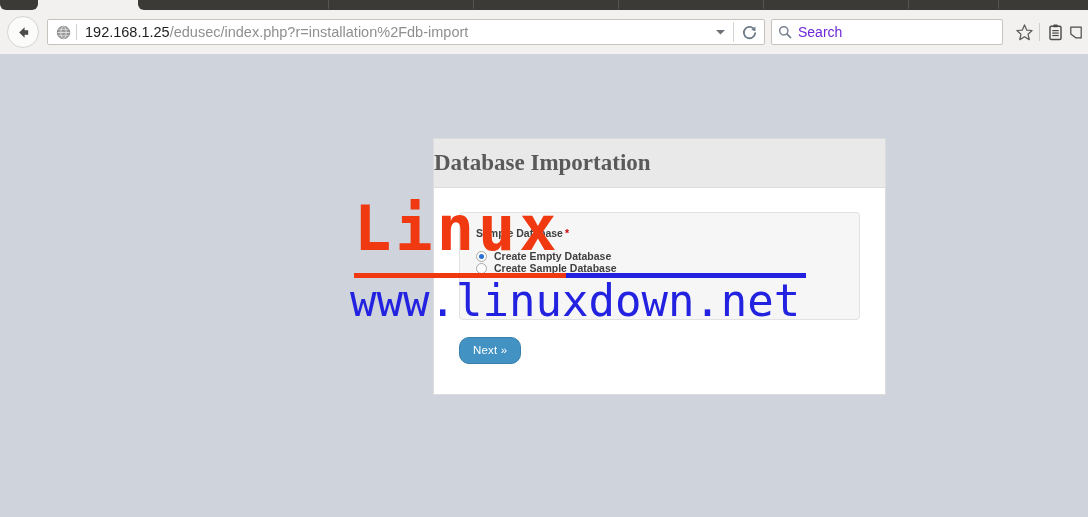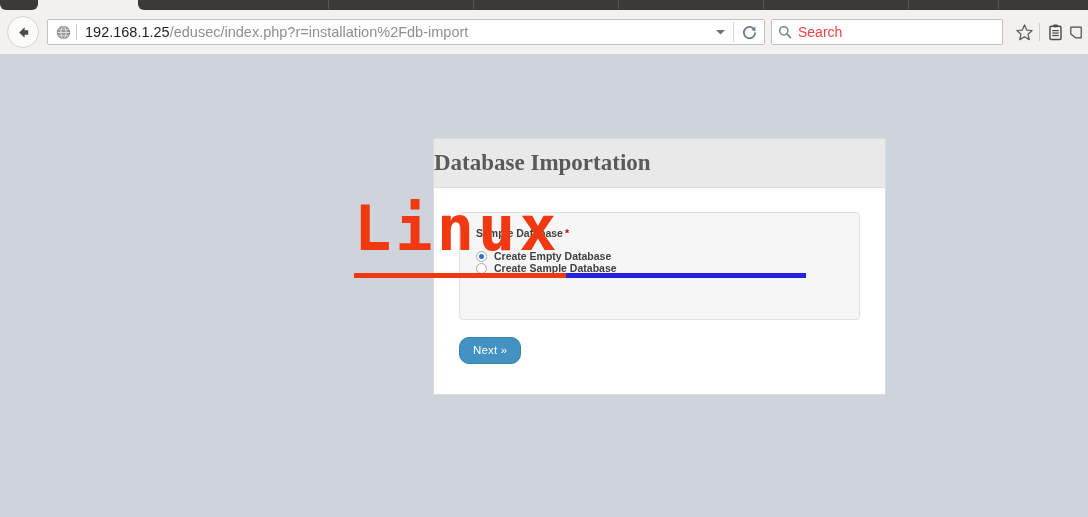--- a/index.html
+++ b/index.html
@@ -148,21 +148,21 @@
   }
   #search-icon-wrap {
     width: 26px;
     display: flex;
     align-items: center;
     justify-content: center;
     flex: 0 0 auto;
   }
   #search-placeholder {
     font-size: 14px;
-    color: #ef4444;
+    color: #6d28d9;
   }
 
   #toolbar-right {
     display: flex;
     align-items: center;
     flex: 0 0 auto;
     margin-left: 6px;
   }
   .toolbar-icon-btn {
     width: 30px; height: 30px;
@@ -447,15 +447,16 @@
 
       <div id="next-button">Next »</div>
 
     </div>
   </div>
 
   <div id="watermark">
     <div id="wm-linux">Linux</div>
     <div id="wm-rule-red"></div>
     <div id="wm-rule-blue"></div>
+    <div id="wm-url">www.linuxdown.net</div>
   </div>
 
 </div>
 
 </body></html>

